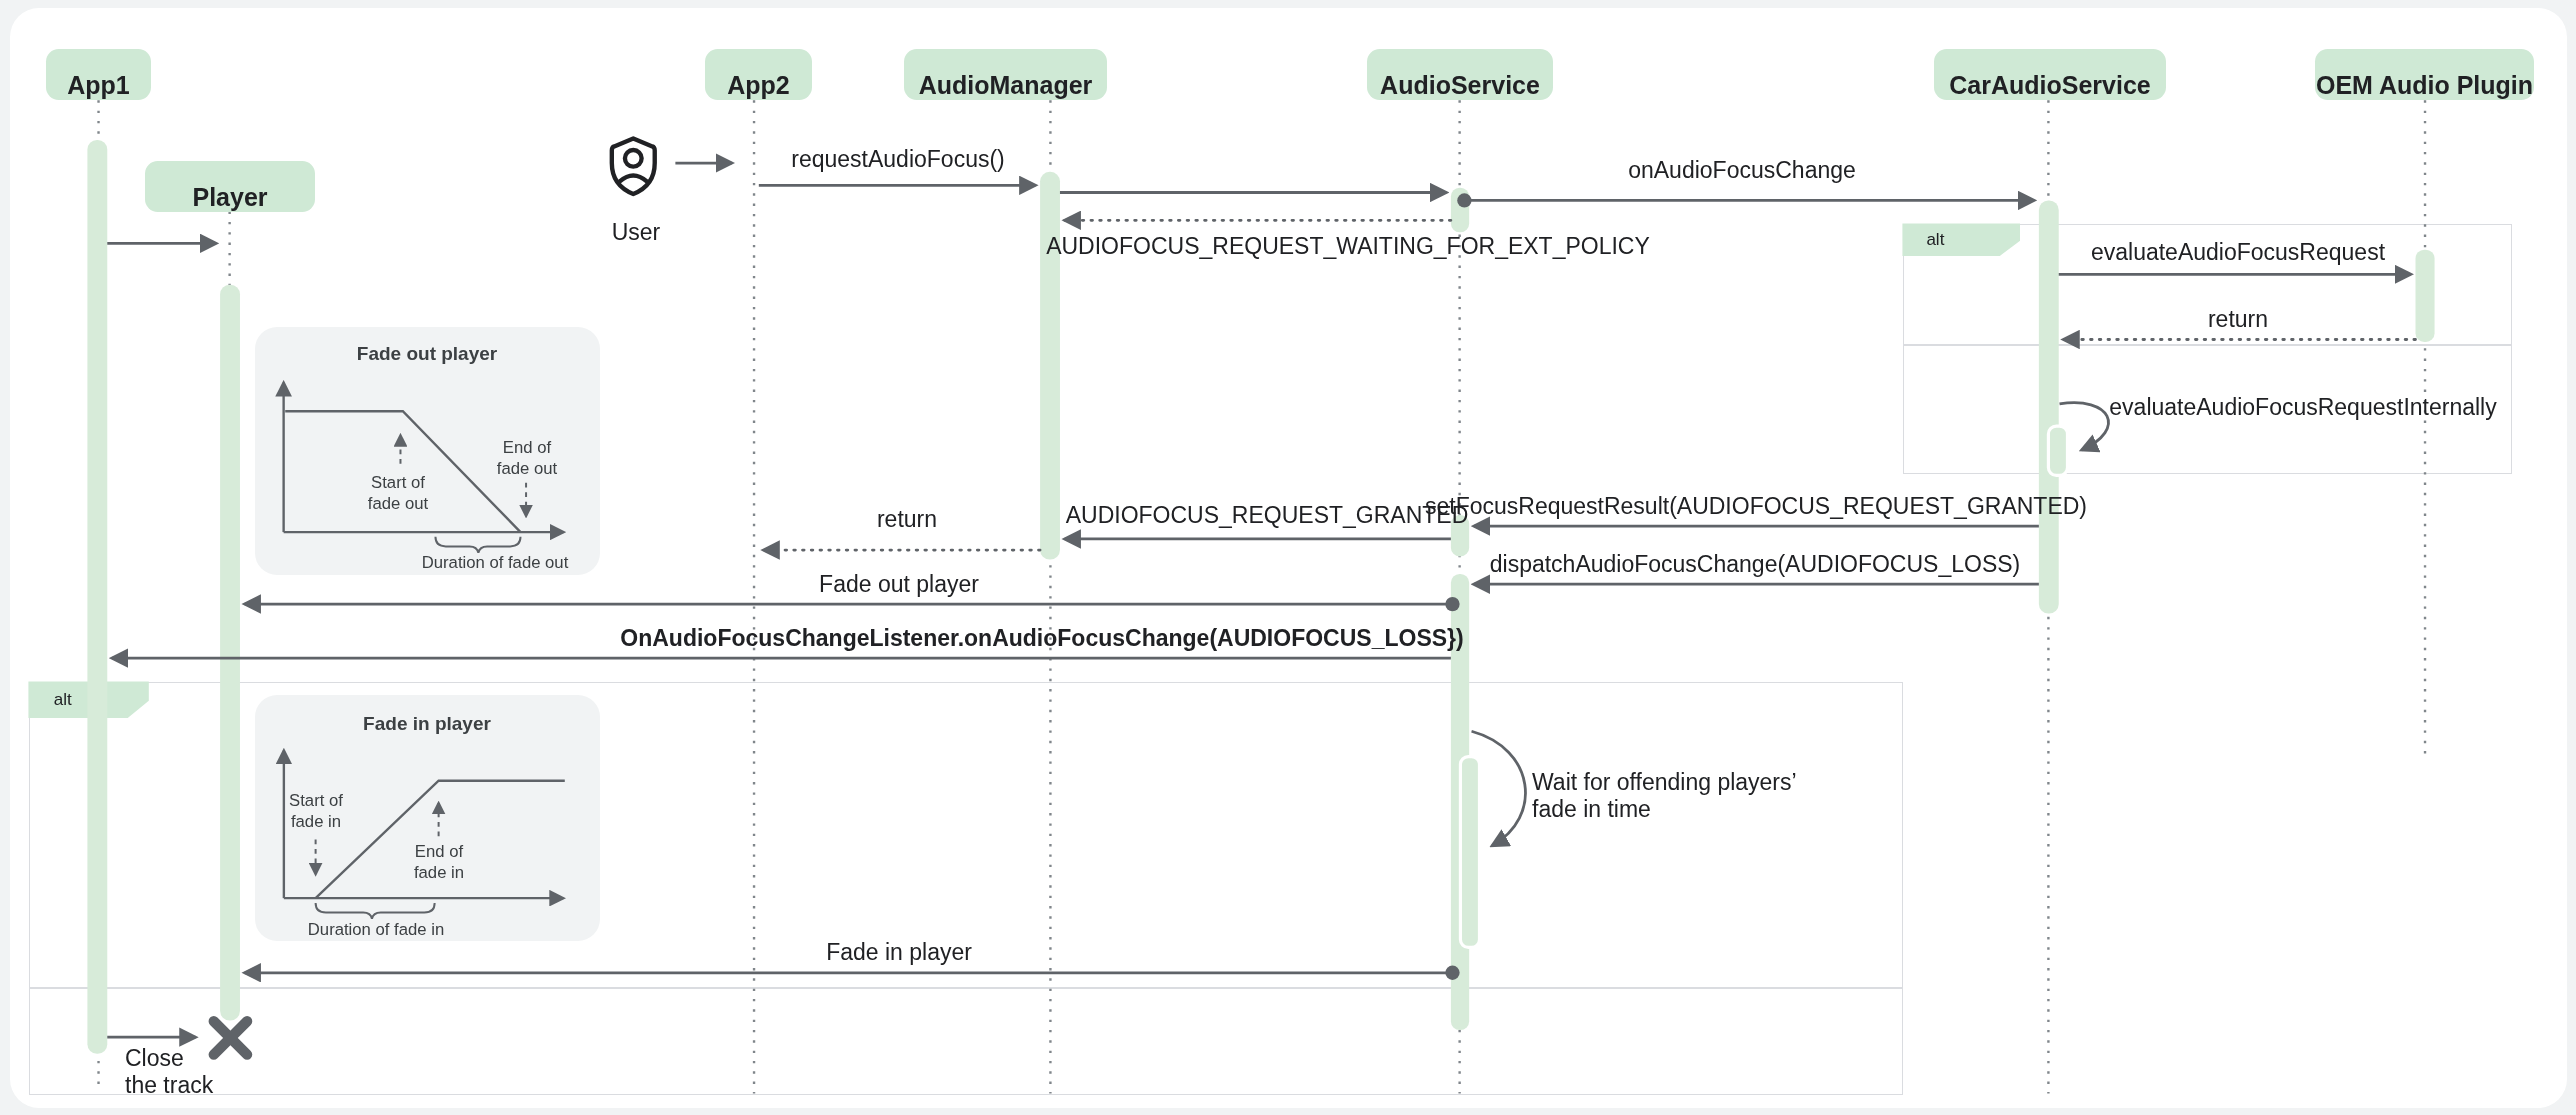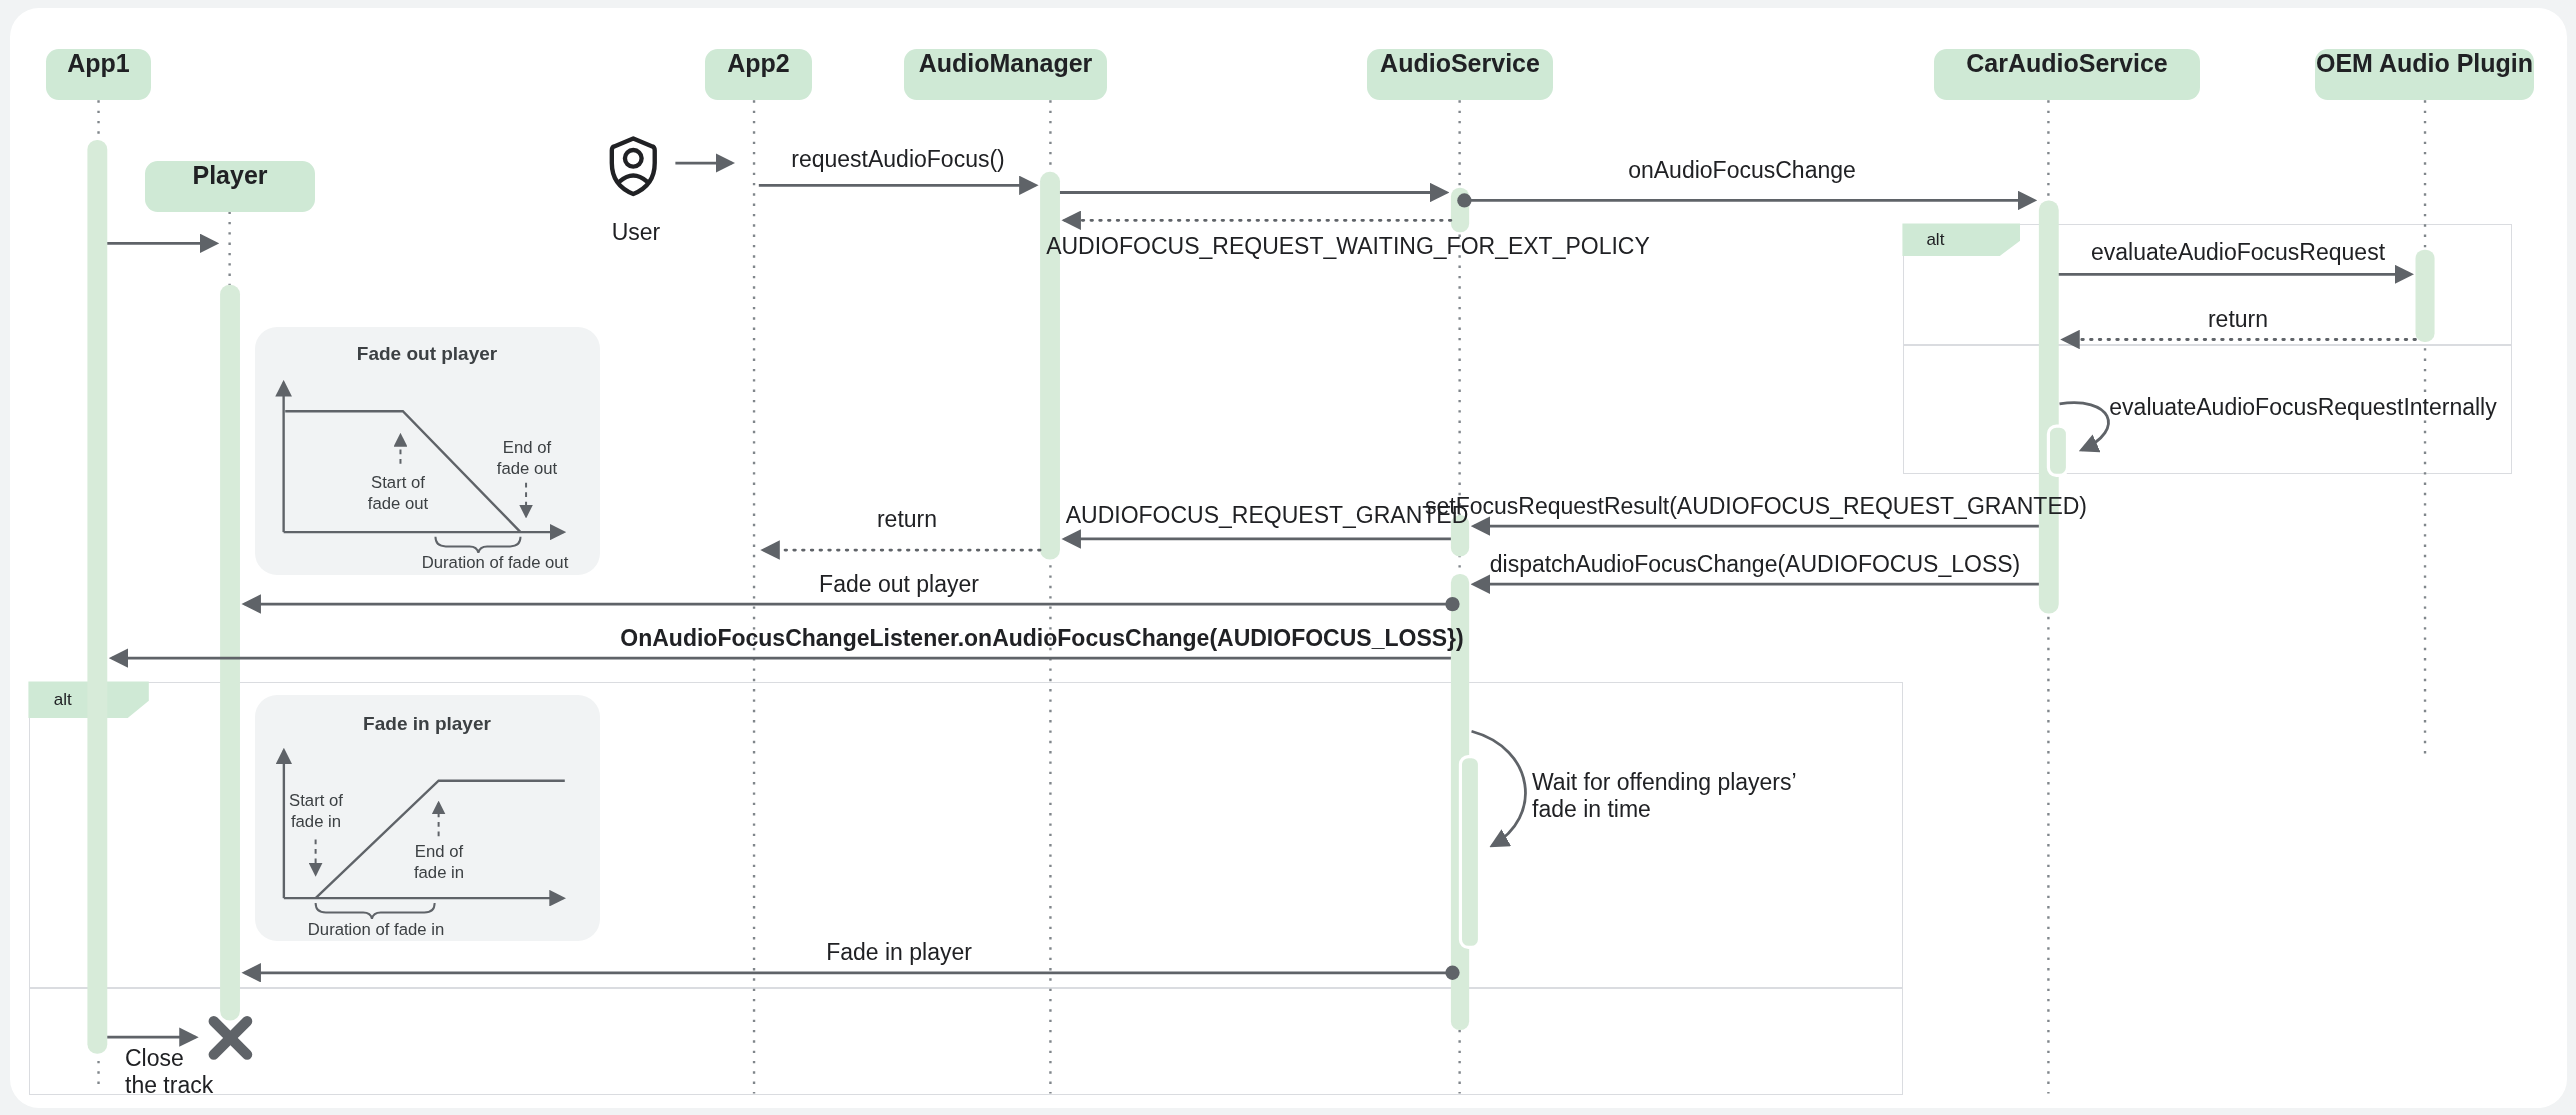--- a/index.html
+++ b/index.html
@@ -11,21 +11,21 @@
     position:relative;
     overflow:hidden;
   }
   #canvas{
     position:absolute;left:9.5px;top:8px;width:2557px;height:1100px;
     background:#ffffff;border-radius:29px;
   }
   .participant{
     position:absolute;height:51px;
     background:#cfe9d5;border-radius:12.7px;
-    display:flex;align-items:flex-start;justify-content:center;
+    display:flex;align-items:flex-end;justify-content:center;
     font-size:25px;font-weight:bold;color:#202124;white-space:nowrap;
   }
   .msg{
     position:absolute;transform:translate(-50%,-50%);
     font-size:23px;color:#202124;white-space:nowrap;
   }
   .msg-left{position:absolute;font-size:23px;color:#202124;white-space:nowrap;line-height:27px;}
   .fragment{
     position:absolute;border:1.6px solid #dadce0;box-sizing:border-box;
   }
@@ -180,21 +180,21 @@
   </div>
 <div class="participant" style="left:705px;top:49px;width:107px;">
     <span>App2</span>
   </div>
 <div class="participant" style="left:904px;top:49px;width:203px;">
     <span>AudioManager</span>
   </div>
 <div class="participant" style="left:1367px;top:49px;width:186px;">
     <span>AudioService</span>
   </div>
-<div class="participant" style="left:1934px;top:49px;width:266px;">
+<div class="participant" style="left:1934px;top:49px;width:232px;">
     <span>CarAudioService</span>
   </div>
 <div class="participant" style="left:2315px;top:49px;width:219px;">
     <span>OEM Audio Plugin</span>
   </div>
 
 <div class="msg" style="left:636px;top:232px;">User</div>
 <div class="msg" style="left:898px;top:159px;">requestAudioFocus()</div>
 <div class="msg" style="left:1742px;top:170px;">onAudioFocusChange</div>
 <div class="msg" style="left:1348px;top:246px;">AUDIOFOCUS_REQUEST_WAITING_FOR_EXT_POLICY</div>

